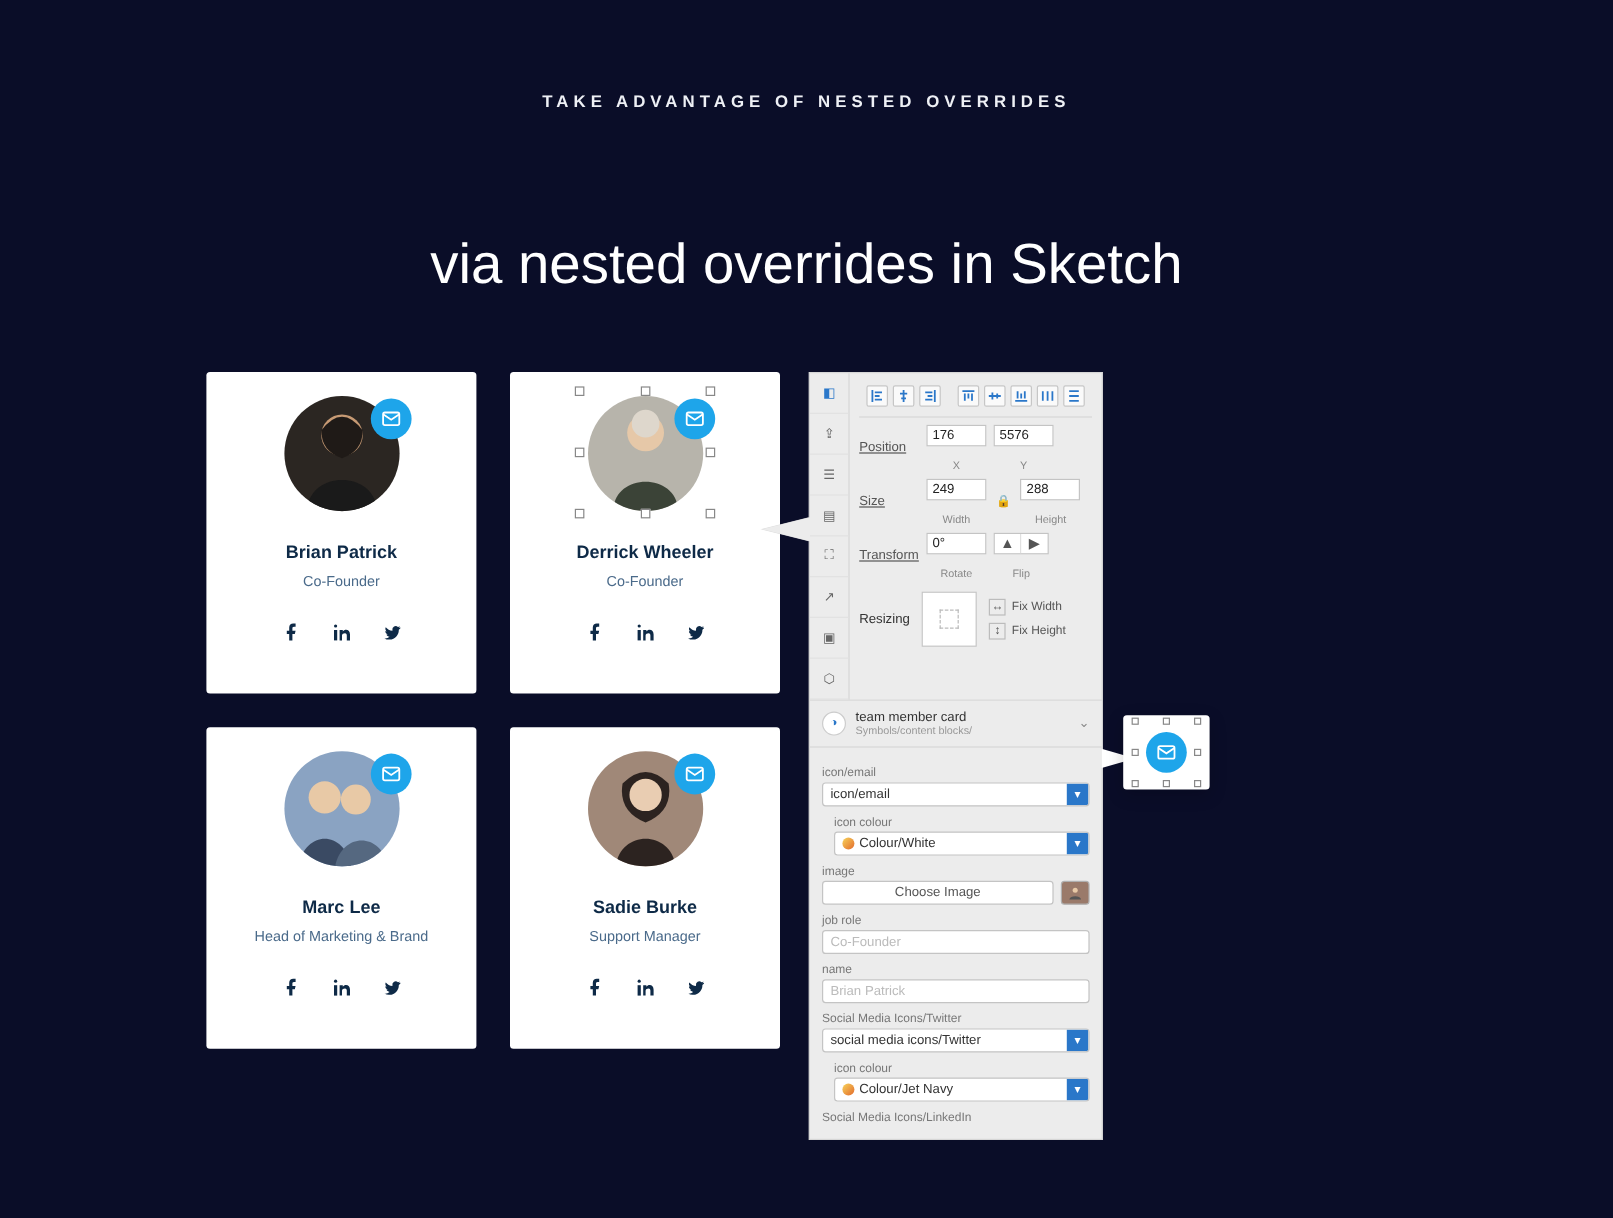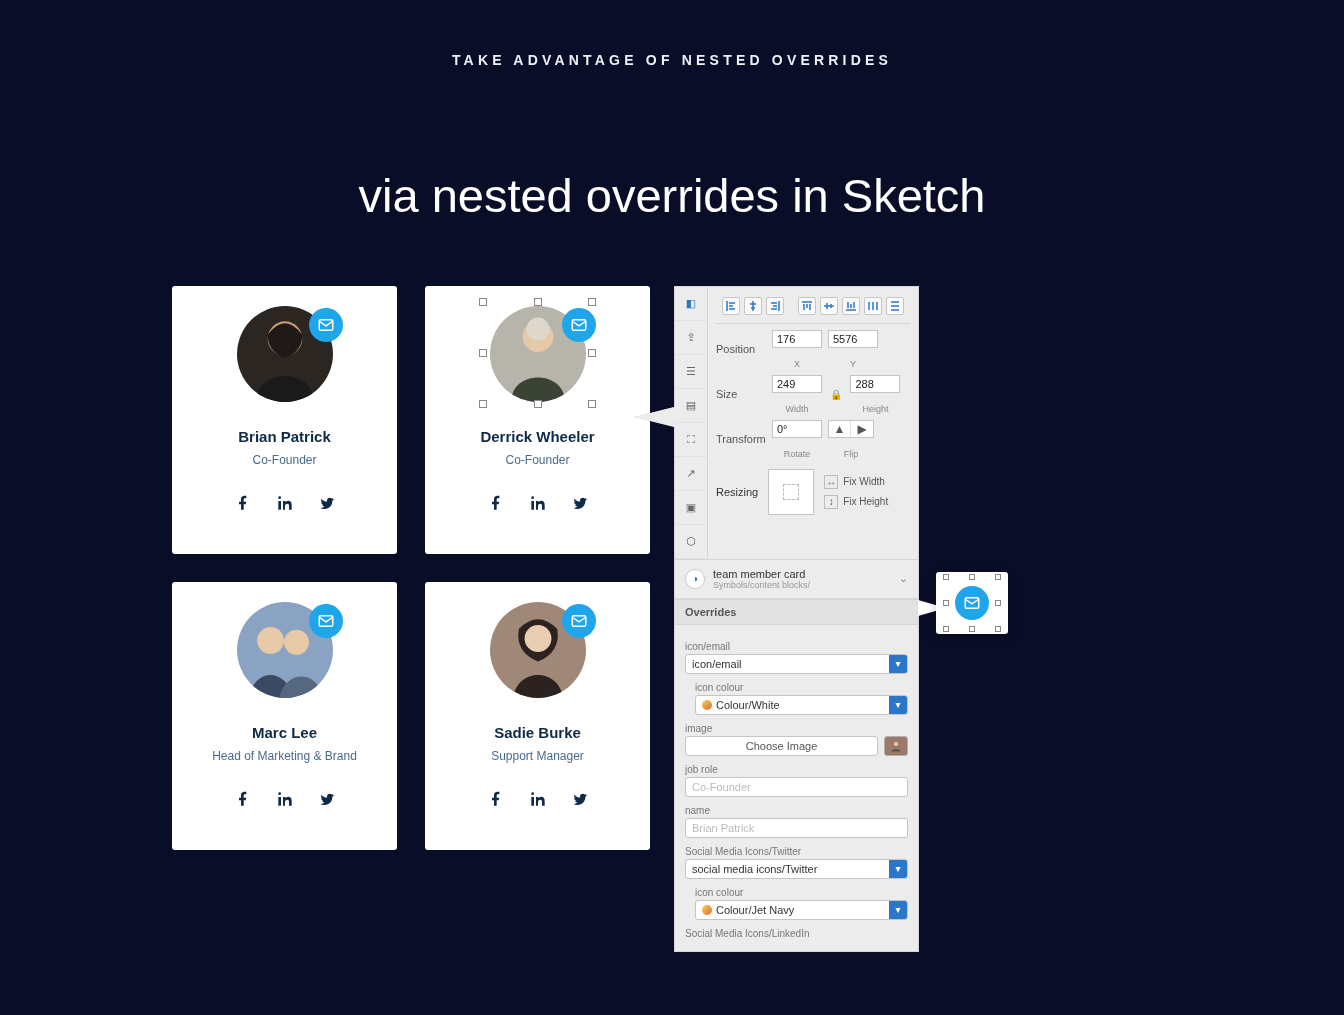--- a/index.html
+++ b/index.html
@@ -9,21 +9,21 @@
     width: 1344px;
     height: 1015px;
     overflow: hidden;
     color: #fff;
   }
   .eyebrow {
     text-align: center;
     letter-spacing: 0.3em;
     font-size: 14px;
     font-weight: 600;
-    padding-top: 52px;
+    padding-top: 76px;
     color: #eef0f5;
   }
   .headline {
     text-align: center;
     font-size: 47px;
     font-weight: 500;
     line-height: 1.25;
     margin-top: 40px;
     color: #fff;
   }
@@ -107,21 +107,21 @@
     border-bottom: 1px solid #e2e2e2;
     color: #666;
   }
   .insp-sidebar .t.active { color: #2a77c9; }
   .insp-main { flex: 1; padding: 6px 8px 8px; }
   .align-row { display:flex; gap:4px; padding: 4px 6px 8px; border-bottom:1px solid #d6d6d6;}
   .align-row .ab { width:18px;height:18px;border:1px solid #c6c6c6;background:#fafafa;display:flex;align-items:center;justify-content:center;border-radius:2px;}
   .align-row .ab svg{width:12px;height:12px;stroke:#2a77c9;fill:none;stroke-width:1.5}
   .align-row .sep{width:6px}
   .prop-row { display:flex; align-items:center; gap:6px; margin-top:6px; }
-  .prop-row .lbl { width: 50px; color:#555; }
+  .prop-row .lbl { width: 50px; color:#555;text-decoration:underline; }
   .prop-row input {
     width: 50px; height: 18px; border:1px solid #c4c4c4; background:#fff;
     font-size: 11px; padding: 0 4px; color:#222;
   }
   .sublabel { font-size:9px; color:#888; text-align:center; display:block; }
   .stack2 { display:flex; flex-direction:column; align-items:center;gap:11px; }
   .lock { font-size:10px;color:#777;padding:0 2px; }
   .flip-box { display:flex;border:1px solid #c4c4c4;background:#fff;height:18px;}
   .flip-box .fb{width:22px;display:flex;align-items:center;justify-content:center;border-right:1px solid #e0e0e0;font-size:12px;color:#555}
   .flip-box .fb:last-child{border-right:none}
@@ -473,23 +473,20 @@
 
     <div class="symbol-row">
       <div class="symbol-badge">◑</div>
       <div class="symbol-text">
         <div class="a">team member card</div>
         <div class="b">Symbols/content blocks/</div>
       </div>
       <span style="margin-left:auto;color:#888">⌄</span>
     </div>
 
-    <div class="section-h">
-      <span>Overrides</span>
-    </div>
 
     <div class="ov-body">
       <div class="ov-label">icon/email</div>
       <div class="ov-select">
         <span class="txt">icon/email</span>
           <span class="dd">▾</span>
       </div>
       <div class="ov-label sub">icon colour</div>
       <div class="ov-select sub">
         <span class="swatch">

